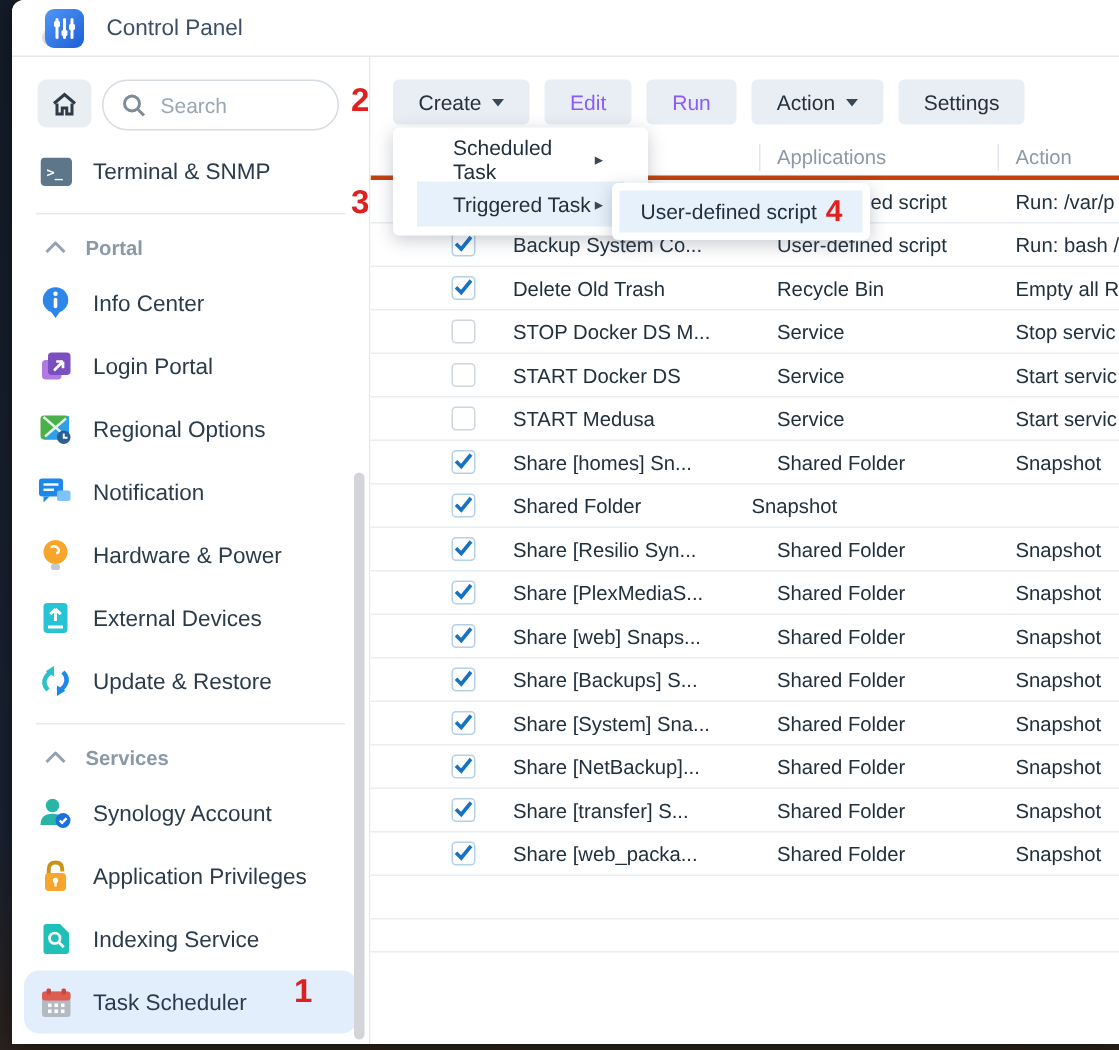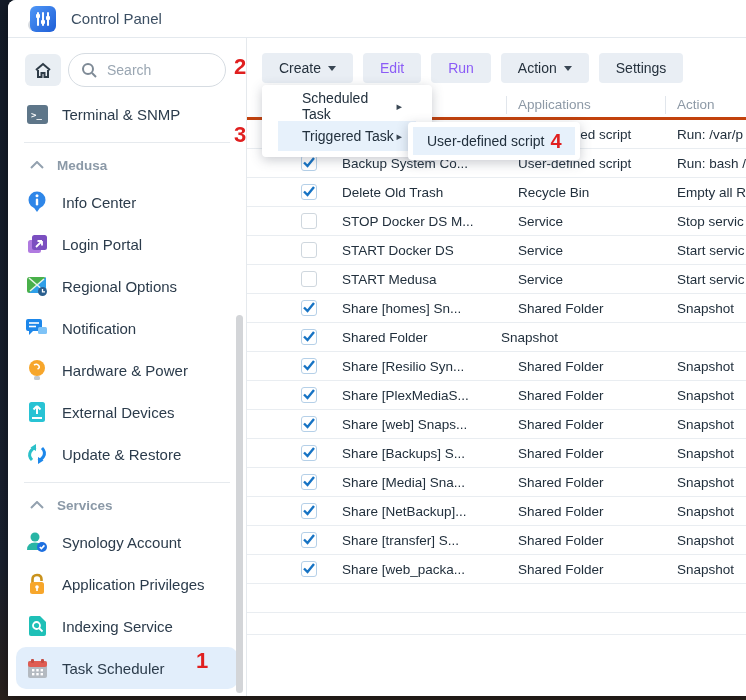--- a/index.html
+++ b/index.html
@@ -22,21 +22,21 @@
   .app-icon .panel { position:absolute; inset:0; border-radius:6px; background:linear-gradient(135deg,#4f97f7,#1e5ed6); display:flex; align-items:center; justify-content:center; gap:3px; }
   .app-icon .sl { width:2px; height:14px; background:#fff; border-radius:1px; position:relative; }
   .app-icon .sl::after { content:""; position:absolute; left:-1px; width:4px; height:4px; border-radius:1px; background:#fff; }
   .app-icon .sl:nth-child(1)::after { top:2px; } .app-icon .sl:nth-child(2)::after { top:8px; } .app-icon .sl:nth-child(3)::after { top:4px; }
   .title { font-size:15px; font-weight:normal; color:#3c4f63; }
   
   .body-row { display:flex; height:658px; }
   .sidebar { width:239px; border-right:1px solid #e5e9ed; position:relative; background:#fff; flex:none; }
   .main { flex:1; position:relative; background:#fff; overflow:hidden; }
   
-  .search-row { display:flex; align-items:center; margin:15px 0 0 17px; gap:7px; }
+  .search-row { display:flex; margin:15px 0 0 17px; gap:7px; }
   .home-btn { width:36px; height:32px; background:#e9eef3; border-radius:6px; display:flex; align-items:center; justify-content:center; cursor:pointer; }
   .search-box { width:158px; height:34px; border:1px solid #d6dce2; border-radius:17px; display:flex; align-items:center; padding:0 10px 0 12px; background:#fff; }
   .search-box input { border:none; outline:none; width:100px; font-size:14px; color:#34404c; font-family:"Liberation Sans",sans-serif; }
   .search-box input::placeholder { color:#9aa6b2; }
   .side-item { height:42px; display:flex; align-items:center; padding-left:18px; gap:14px; font-size:15px; color:#2b3b4b; cursor:pointer; }
   .side-item .ic { width:22px; height:22px; flex:none; display:flex; align-items:center; justify-content:center; }
   .side-item.selected { background:#e2eefb; border-radius:10px; margin:0 8px; padding-left:10px; }
   .divider { height:14px; display:flex; align-items:center; padding:0 16px; }
   .divider i { display:block; width:100%; border-top:1px solid #e6eaee; }
   .section-head { height:32px; display:flex; align-items:center; gap:13px; padding-left:22px; font-size:13.5px; font-weight:bold; color:#8b99a7; cursor:pointer; }
@@ -123,21 +123,21 @@
       </div>
 
       <div class="divider">
           <i></i>
         </div>
 
       <div class="section-head">
         <svg width="14" height="8" viewBox="0 0 14 8">
             <path d="M1 7 L7 1 L13 7" fill="none" stroke="#93a1af" stroke-width="2"></path>
           </svg>
-        <span>Medusa</span>
+        <span>Portal</span>
       </div>
 
       <div class="side-item">
         <span class="ic">
           <svg width="20" height="22" viewBox="0 0 20 22">
               <circle cx="10" cy="9" r="8.5" fill="#2e86e8"></circle>
               <path d="M5 14 L10 21 L15 14 Z" fill="#2e86e8"></path>
               <rect x="8.8" y="7.5" width="2.4" height="7" rx="1.2" fill="#fff"></rect>
               <circle cx="10" cy="4.8" r="1.5" fill="#fff"></circle>
             </svg>
@@ -438,21 +438,21 @@
             <div class="c-action">Snapshot</div>
           </div>
           <div class="trow">
             <div class="c-check">
               <span class="cb checked">
                 <svg width="14" height="12" viewBox="0 0 14 12">
                   <path d="M2 6.5 L5.5 10 L12 2" fill="none" stroke="#1673c4" stroke-width="2.4"></path>
                 </svg>
               </span>
             </div>
-            <div class="c-name">Share [Media] Sna...</div>
+            <div class="c-name">Share [System] Sna...</div>
             <div class="c-app">Shared Folder</div>
             <div class="c-action">Snapshot</div>
           </div>
           <div class="trow">
             <div class="c-check">
               <span class="cb checked">
                 <svg width="14" height="12" viewBox="0 0 14 12">
                   <path d="M2 6.5 L5.5 10 L12 2" fill="none" stroke="#1673c4" stroke-width="2.4"></path>
                 </svg>
               </span>

